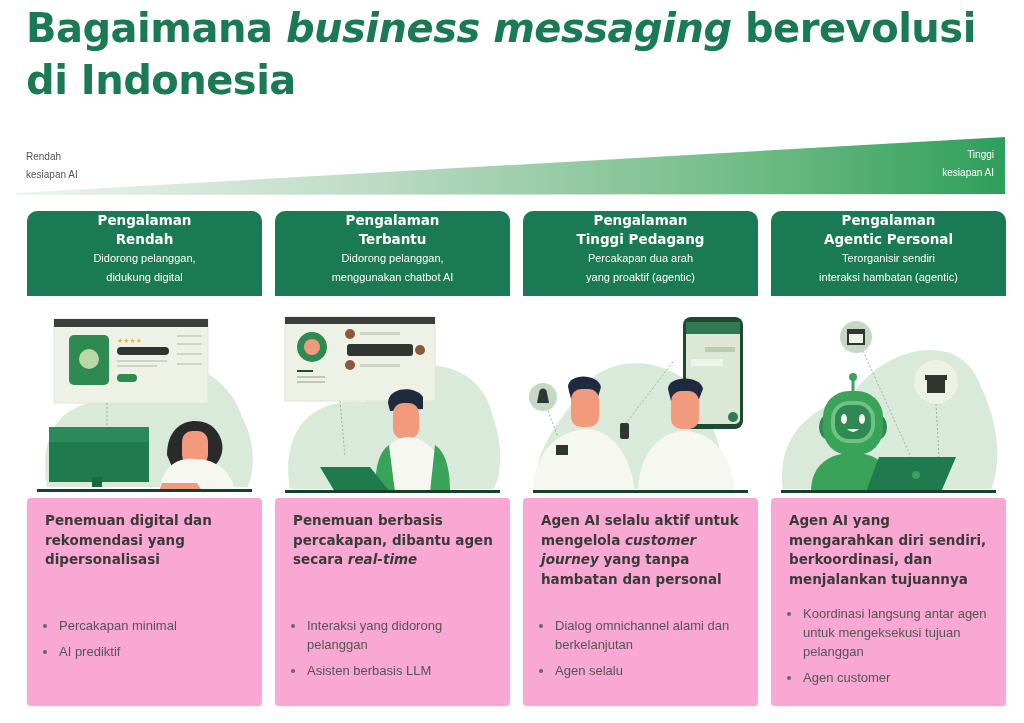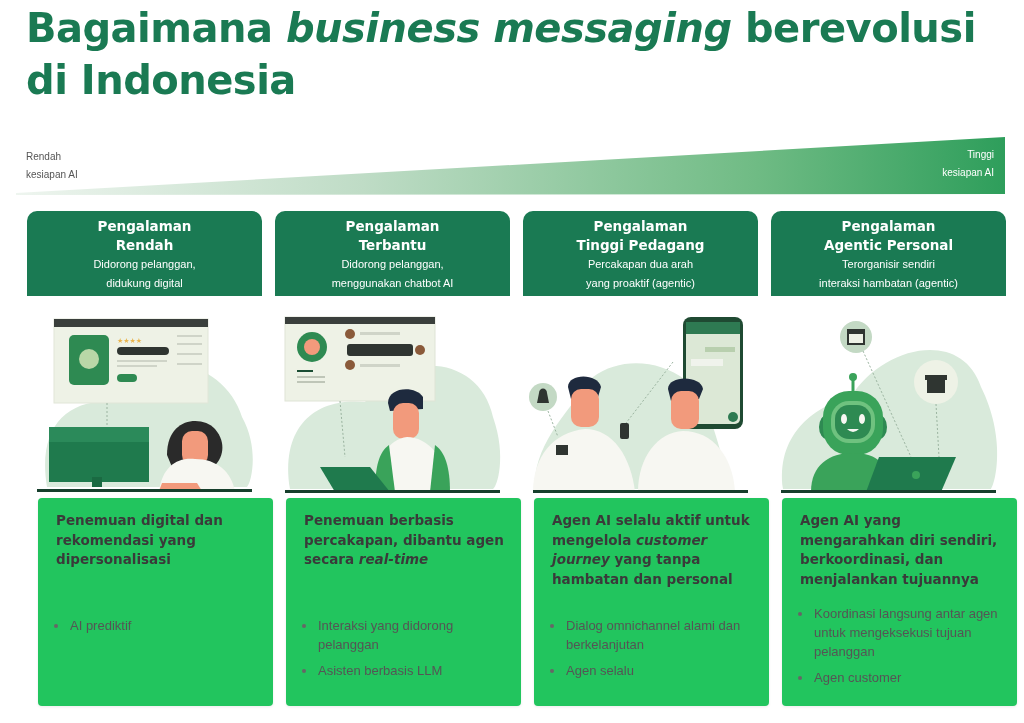--- a/index.html
+++ b/index.html
@@ -24,30 +24,30 @@
     text-align: right; font-family: "Liberation Sans", sans-serif;
   }
 
   .columns { position: absolute; left: 27px; top: 211px; width: 978px; height: 495px; }
   .col { position: absolute; top: 0; width: 235px; height: 495px; }
   .col-1 { left: 0; } .col-2 { left: 248px; } .col-3 { left: 496px; } .col-4 { left: 744px; }
 
   .head {
     position: absolute; left: 0; top: 0; width: 235px; height: 85px;
     background: #1a7a53; border-radius: 10px 10px 0 0;
-    color: #fff; text-align: center; padding-top: 6px;
+    color: #fff; text-align: center; 
   }
   .head .h-title { font-weight: bold; font-size: 13.5px; line-height: 19px; }
   .head .h-sub { font-size: 11px; line-height: 19px; font-family: "Liberation Sans", sans-serif; }
 
   .illus { position: absolute; left: 0; top: 96px; width: 235px; height: 188px; }
 
   .body {
-    position: absolute; left: 11px; top: 287px; width: 235px; height: 208px;
-    background: #22c55e; border-radius: 4px; padding: 13px 14px 0 18px;
+    position: absolute; left: 0; top: 287px; width: 235px; height: 208px;
+    background: #f9a8d4; border-radius: 4px; padding: 13px 14px 0 18px;
     box-shadow: 0 1px 3px rgba(0,0,0,0.08);
   }
   .body .lead { font-weight: bold; font-size: 13.5px; line-height: 19.5px; color: #3a3a3a; }
   .body .lead i { font-style: italic; }
   .bullets { position: absolute; left: 14px; right: 10px; list-style: none; }
   .bullets li {
     position: relative; padding-left: 18px; font-size: 13px; line-height: 19px; color: #555;
     margin-bottom: 7px; font-family: "Liberation Sans", sans-serif;
   }
   .bullets li::before {
@@ -117,20 +117,21 @@
 
       <path d="M140 148 C140 110 175 108 188 122 C200 136 196 152 186 160 L145 160 Z" fill="#2a2a2a"></path>
       <rect x="155" y="124" width="26" height="34" rx="10" fill="#f29a7c"></rect>
       <path d="M132 185 C135 160 150 150 168 152 C190 152 205 165 208 185 Z" fill="#f7f7f2"></path>
       <path d="M135 176 L170 176 L175 184 L132 184 Z" fill="#f29a7c"></path>
       <rect x="10" y="182" width="215" height="3" fill="#163f2c"></rect>
     </svg>
     <div class="body">
       <div class="lead">Penemuan digital dan rekomendasi yang dipersonalisasi</div>
       <ul class="bullets" style="top:118px;">
+        <li>Percakapan minimal</li>
         <li>AI prediktif</li>
       </ul>
     </div>
   </div>
 
   <div class="col col-2">
     <div class="head">
       <div class="h-title">Pengalaman</div>
       <div class="h-title">Terbantu</div>
       <div class="h-sub">Didorong pelanggan,</div>

